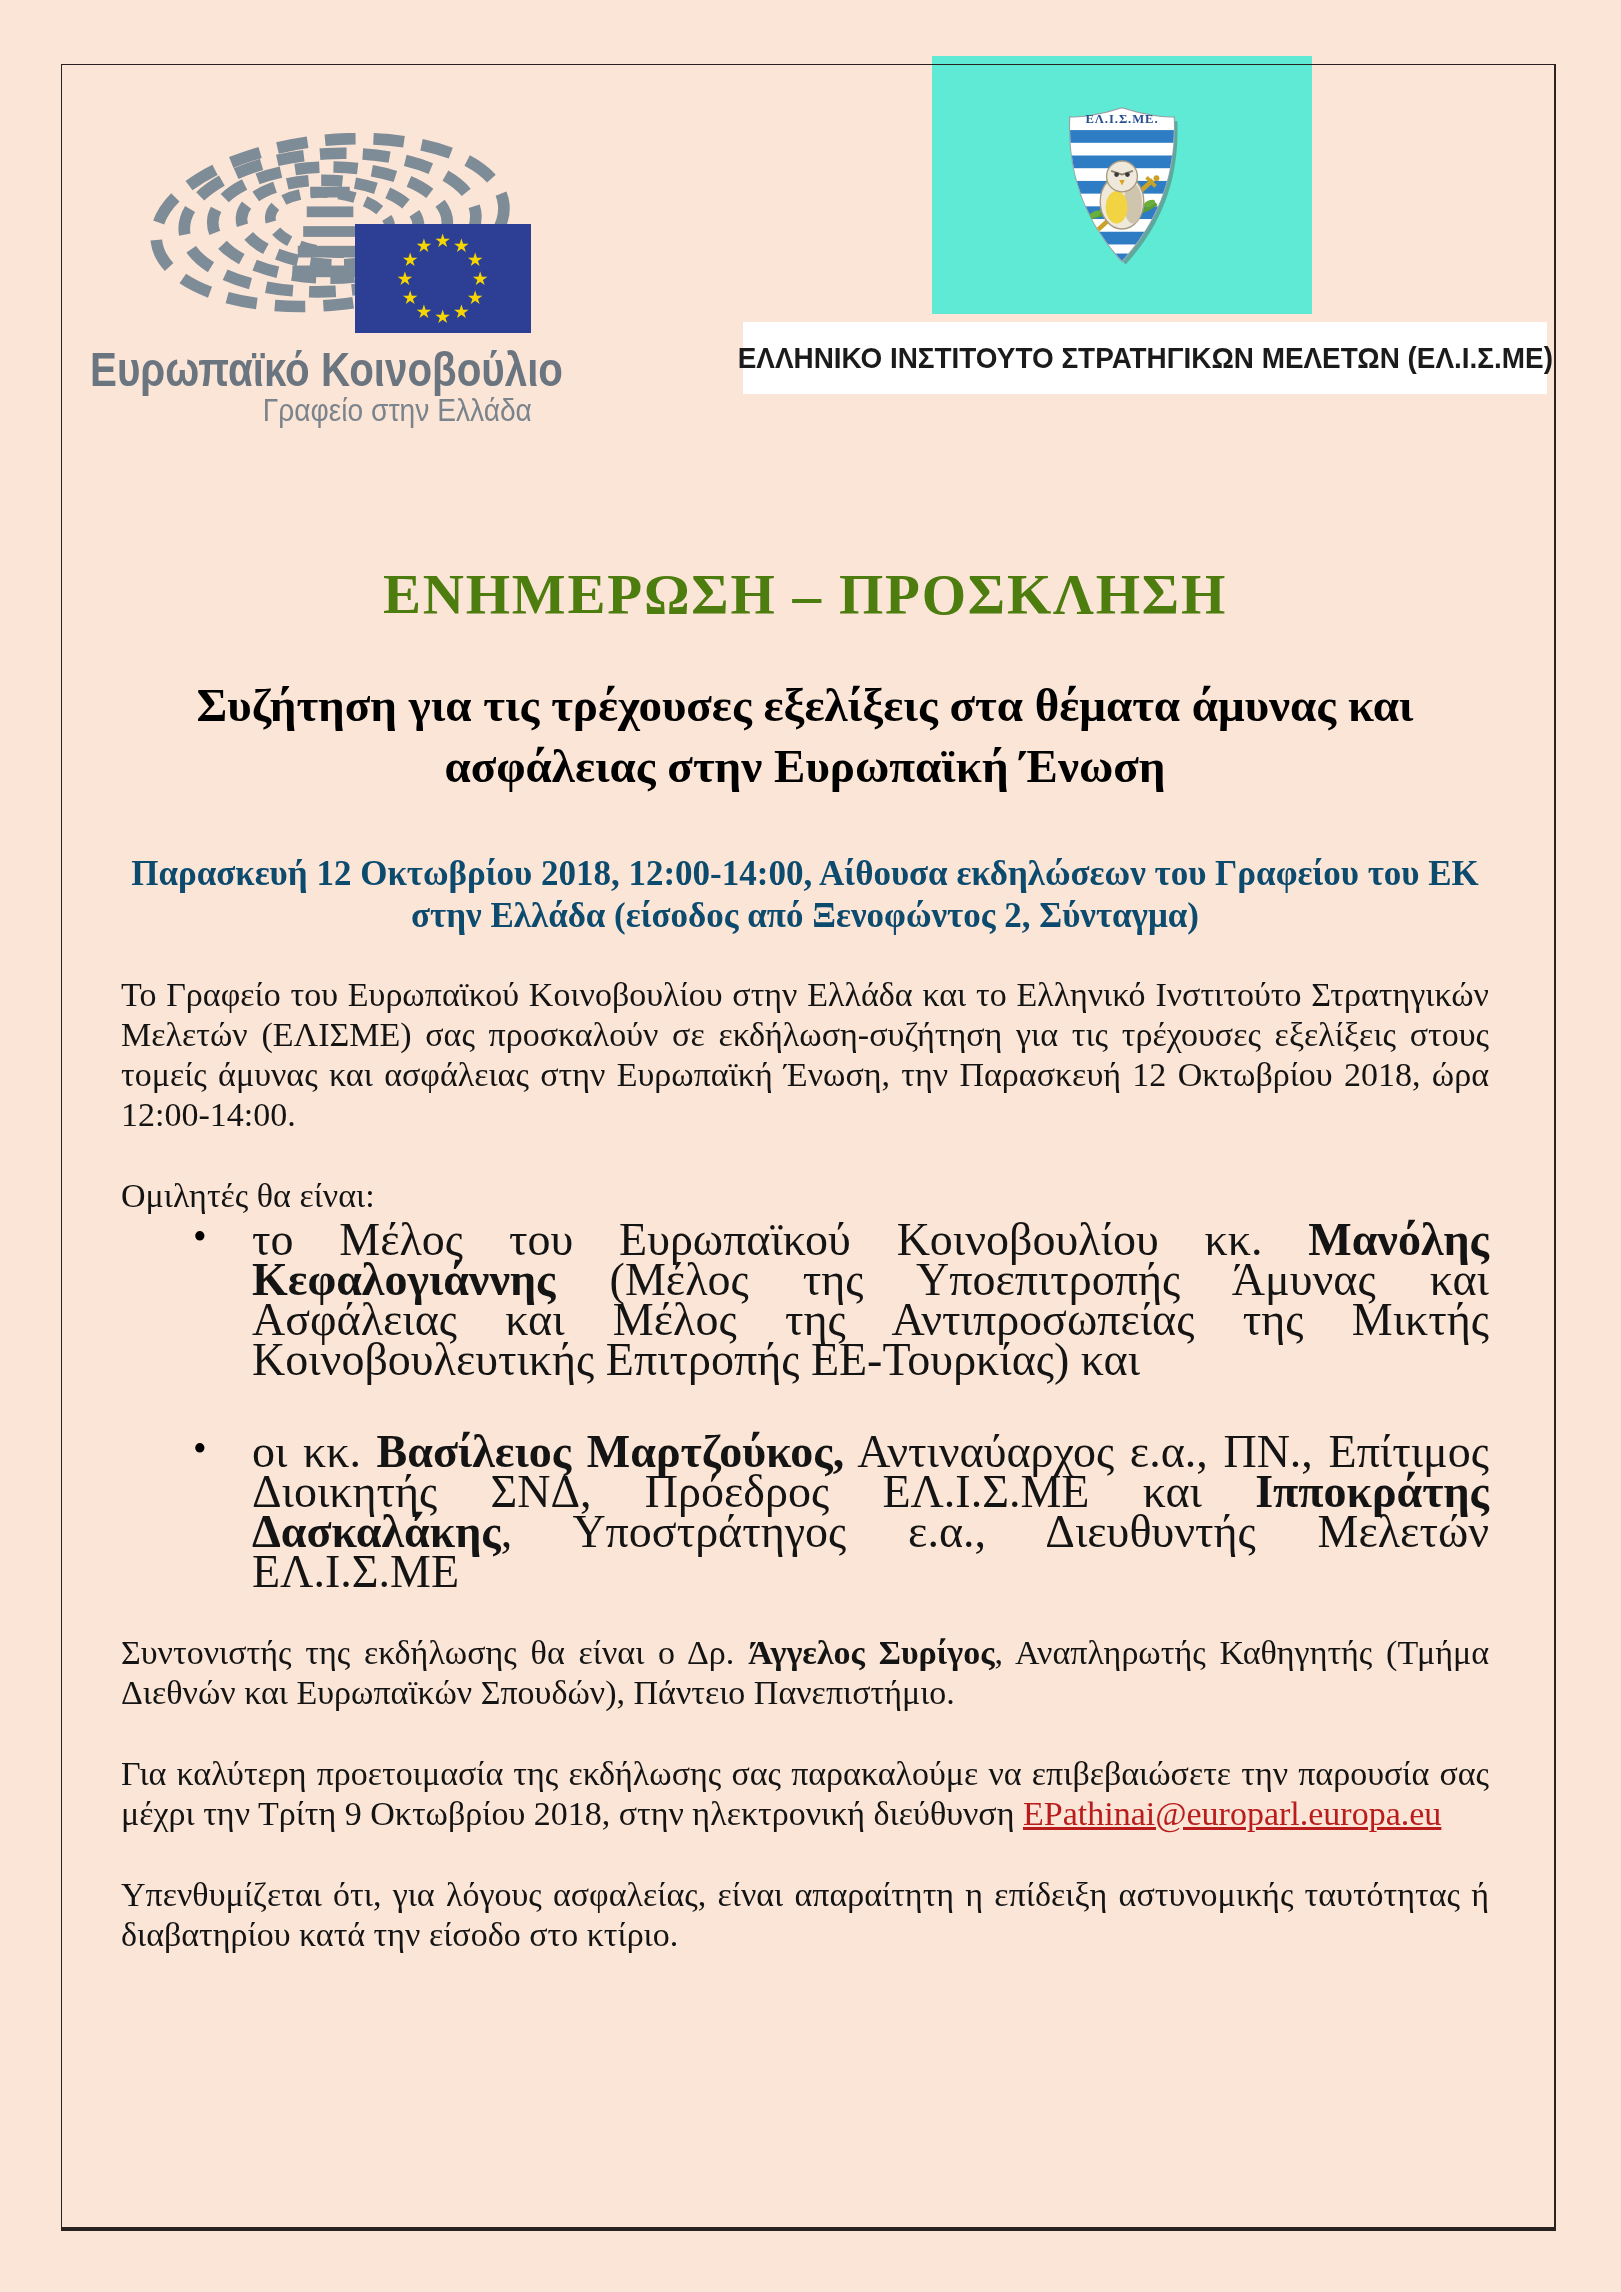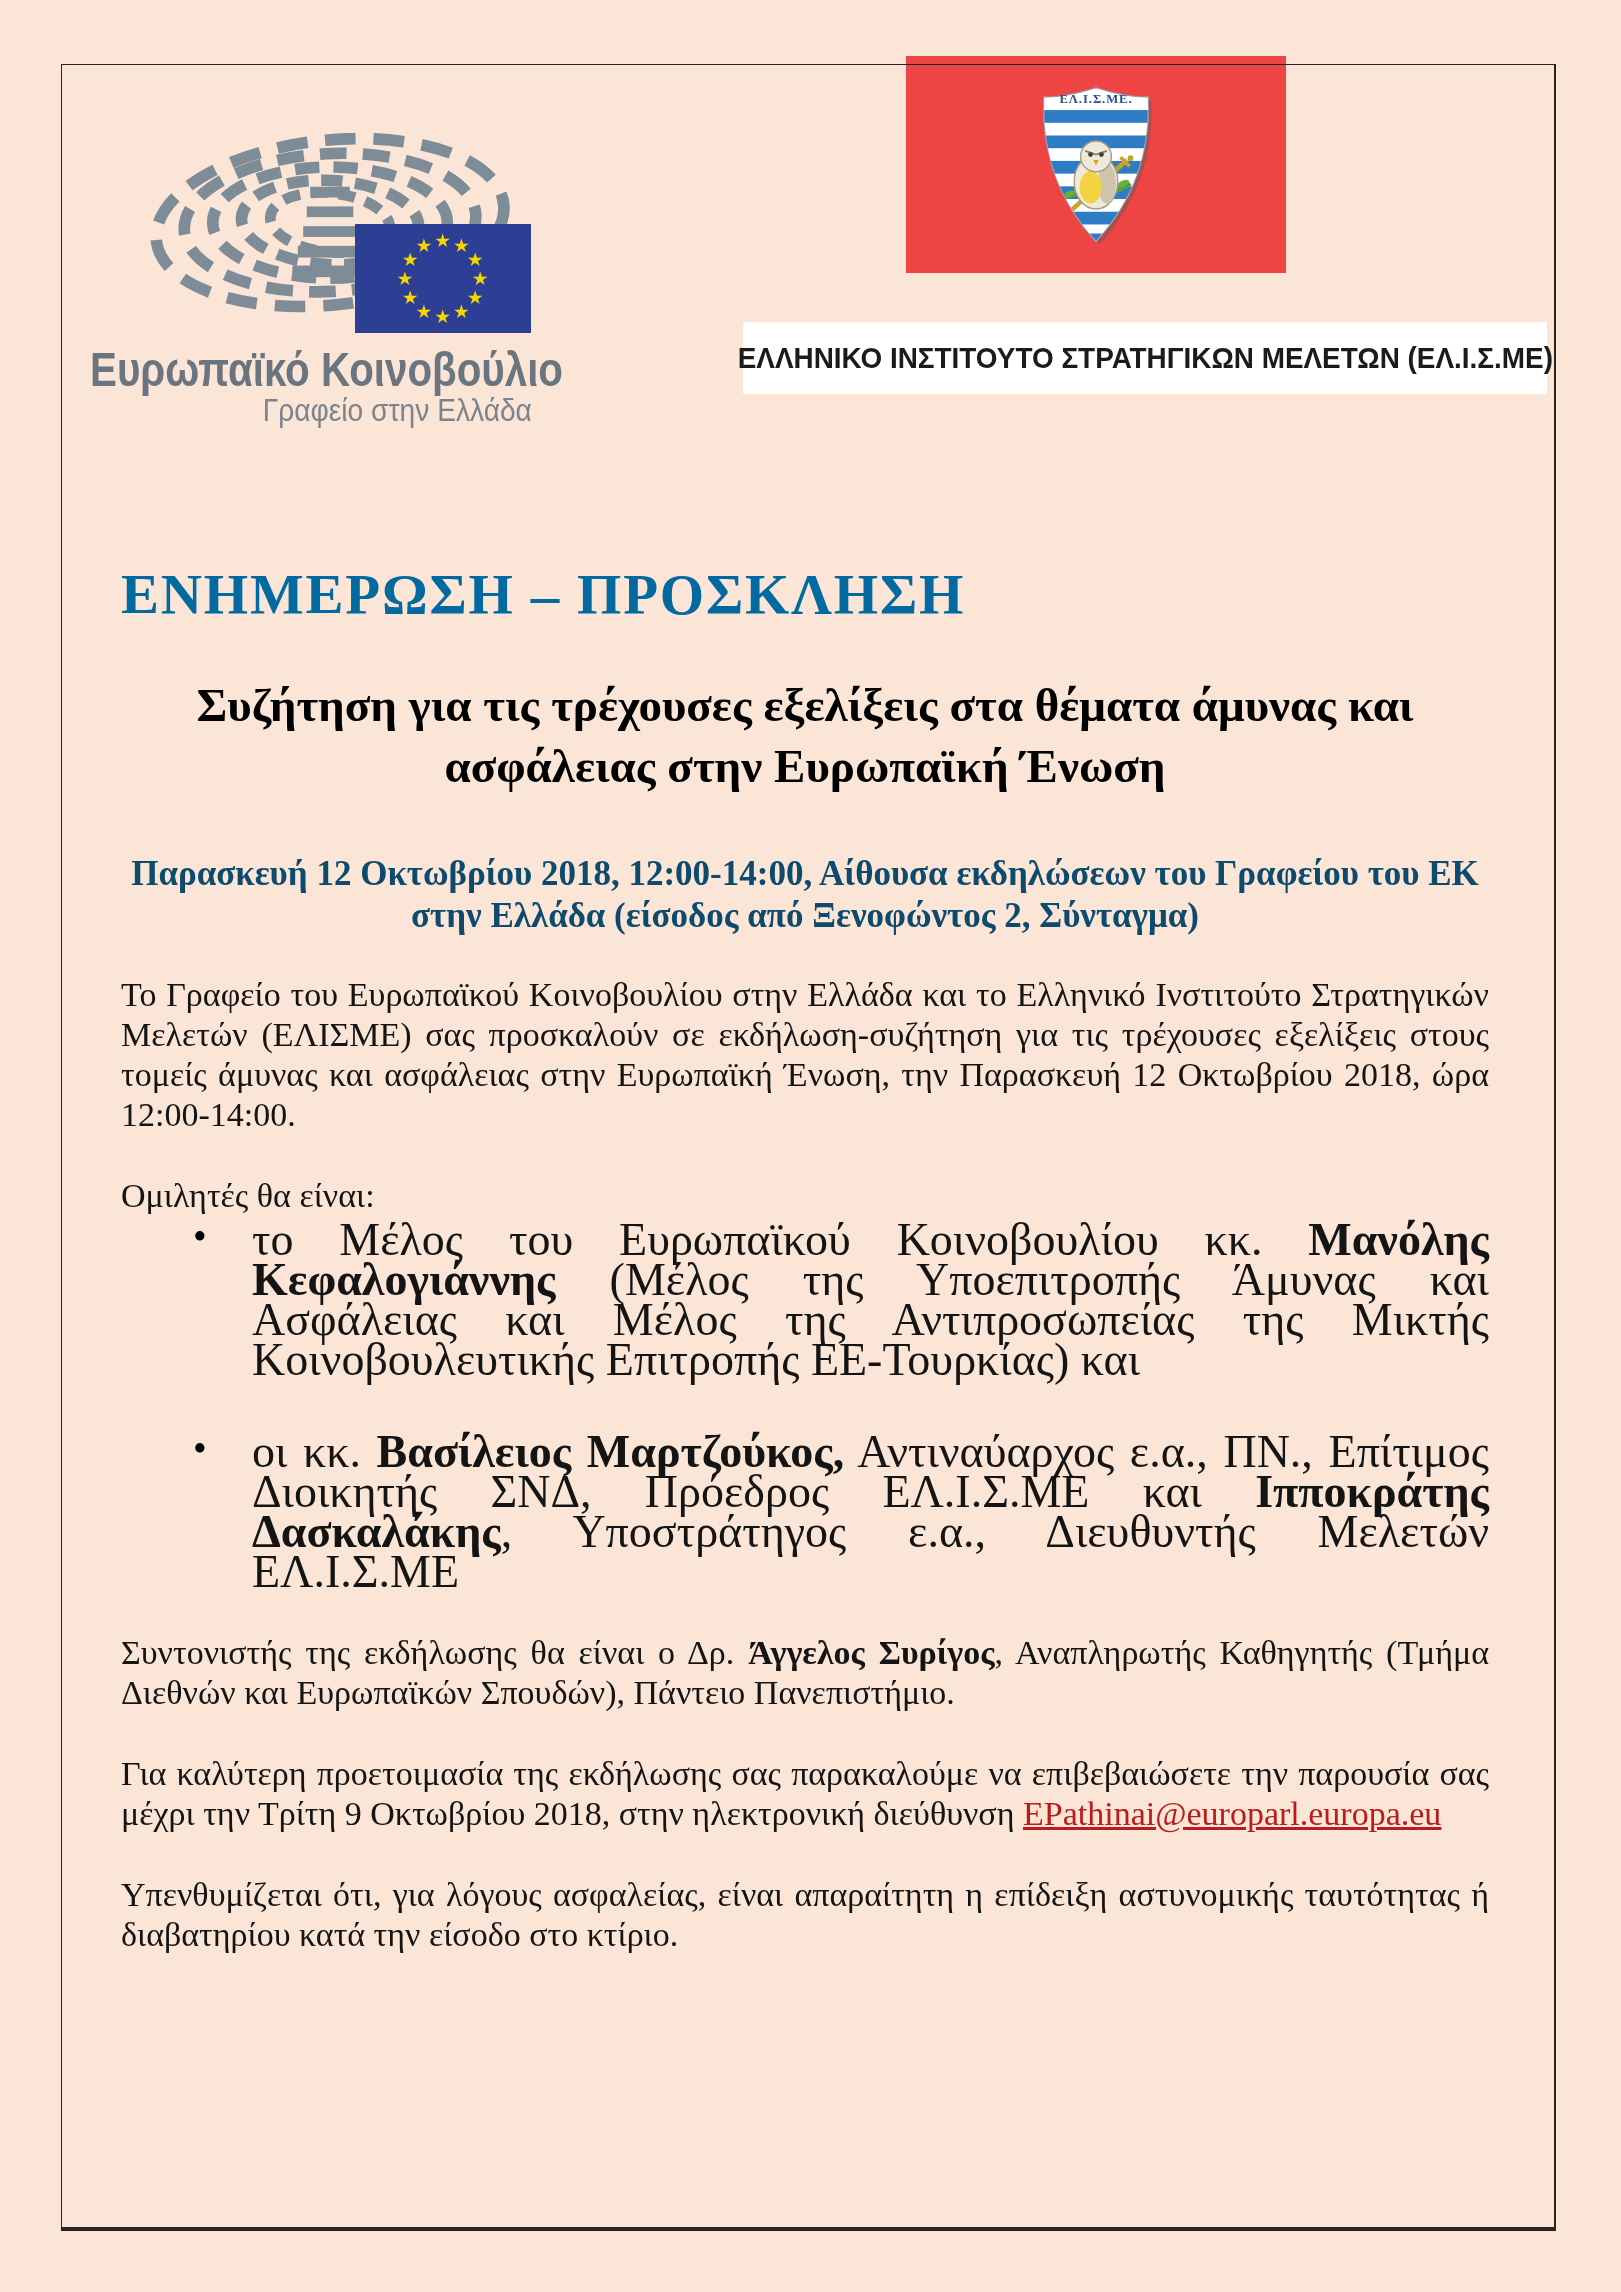--- a/index.html
+++ b/index.html
@@ -31,38 +31,38 @@
   }
   .ep-sub-wrap{position:absolute;left:90px;top:392px;width:442px;text-align:right;}
   .ep-sub{
     display:inline-block;white-space:nowrap;
     font-family:"Liberation Sans","DejaVu Sans",sans-serif;
     font-size:32px;color:#7b848c;
     transform:scaleX(.88);transform-origin:right center;
   }
   
   .elisme-box{
-    position:absolute;left:906px;top:56px;width:380px;height:217px;
-    background:#ef4444;z-index:2;display:flex;align-items:center;justify-content:center;
+    position:absolute;left:932px;top:56px;width:380px;height:258px;
+    background:#5eead4;z-index:2;display:flex;align-items:center;justify-content:center;
   }
   .elisme-box svg{width:118px;height:168px;}
   .elisme-banner{
     position:absolute;left:743px;top:322px;width:804px;height:72px;
     background:#ffffff;z-index:2;display:flex;align-items:center;justify-content:center;
   }
   .elisme-banner span{
     font-family:"Liberation Sans","DejaVu Sans",sans-serif;
     font-weight:bold;font-size:30px;color:#1b1b1b;white-space:nowrap;
     transform:scaleX(.93);transform-origin:center;
   }
   
   .doc{position:absolute;left:121px;top:562px;width:1368px;z-index:2;}
   .doc-title{
-    margin:0 0 48px 0;text-align:left;font-weight:bold;font-size:57px;
-    letter-spacing:1.8px;color:#0369a1;
+    margin:0 0 48px 0;text-align:center;font-weight:bold;font-size:57px;
+    letter-spacing:1.8px;color:#4d7c0f;
   }
   .doc-subtitle{
     margin:0 0 56px 0;text-align:center;font-weight:bold;font-size:47px;
     line-height:1.3;color:#000;
   }
   .event-info{
     margin:0 0 38px 0;text-align:center;font-weight:bold;font-size:35px;
     line-height:1.2;color:#0c4a6e;
   }
   .para{

